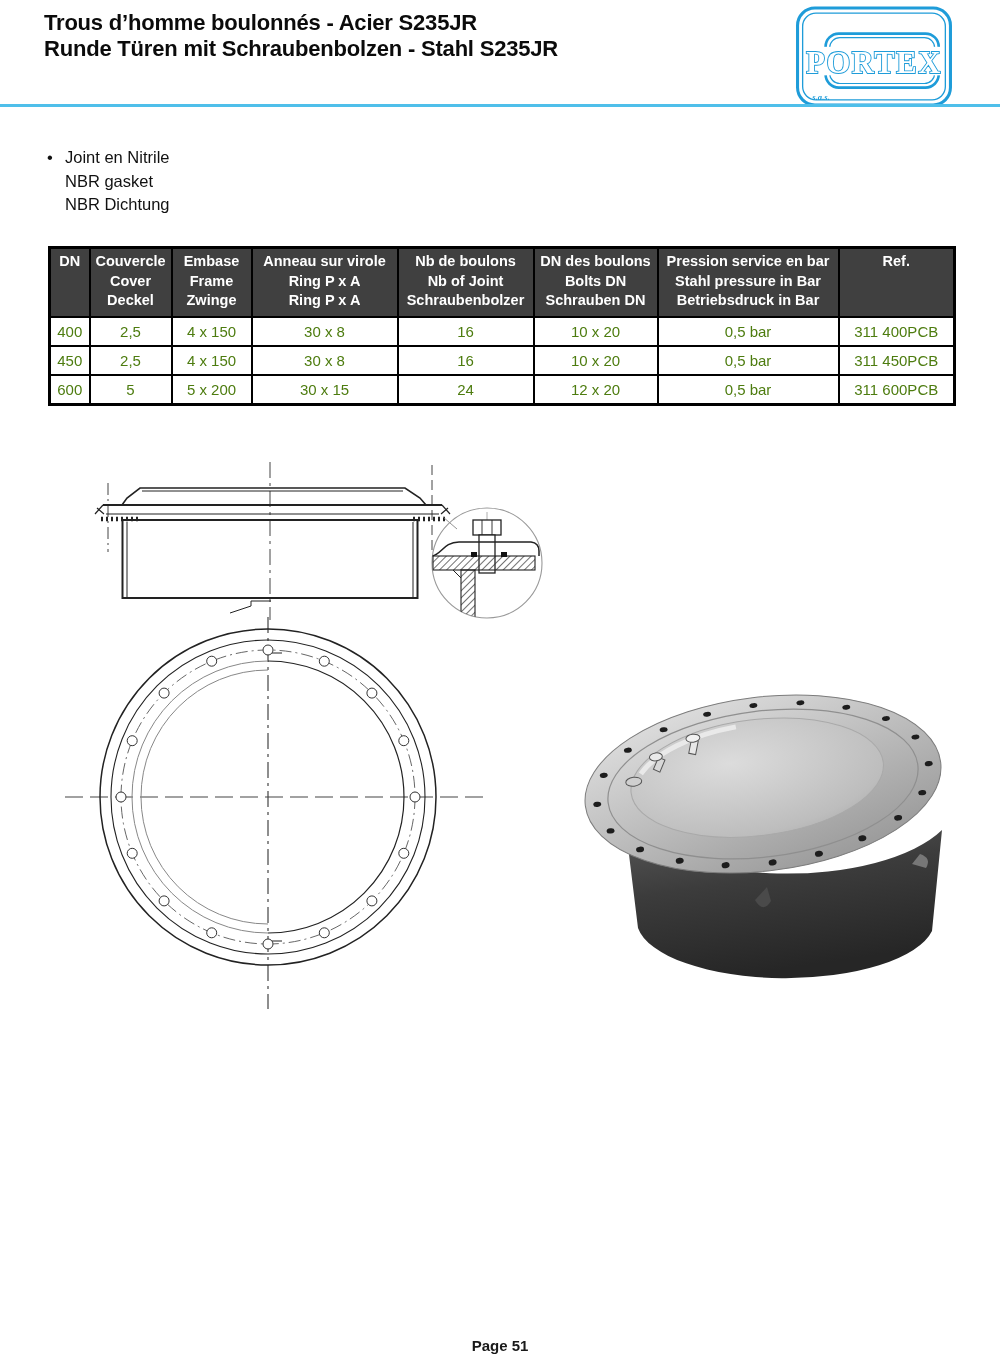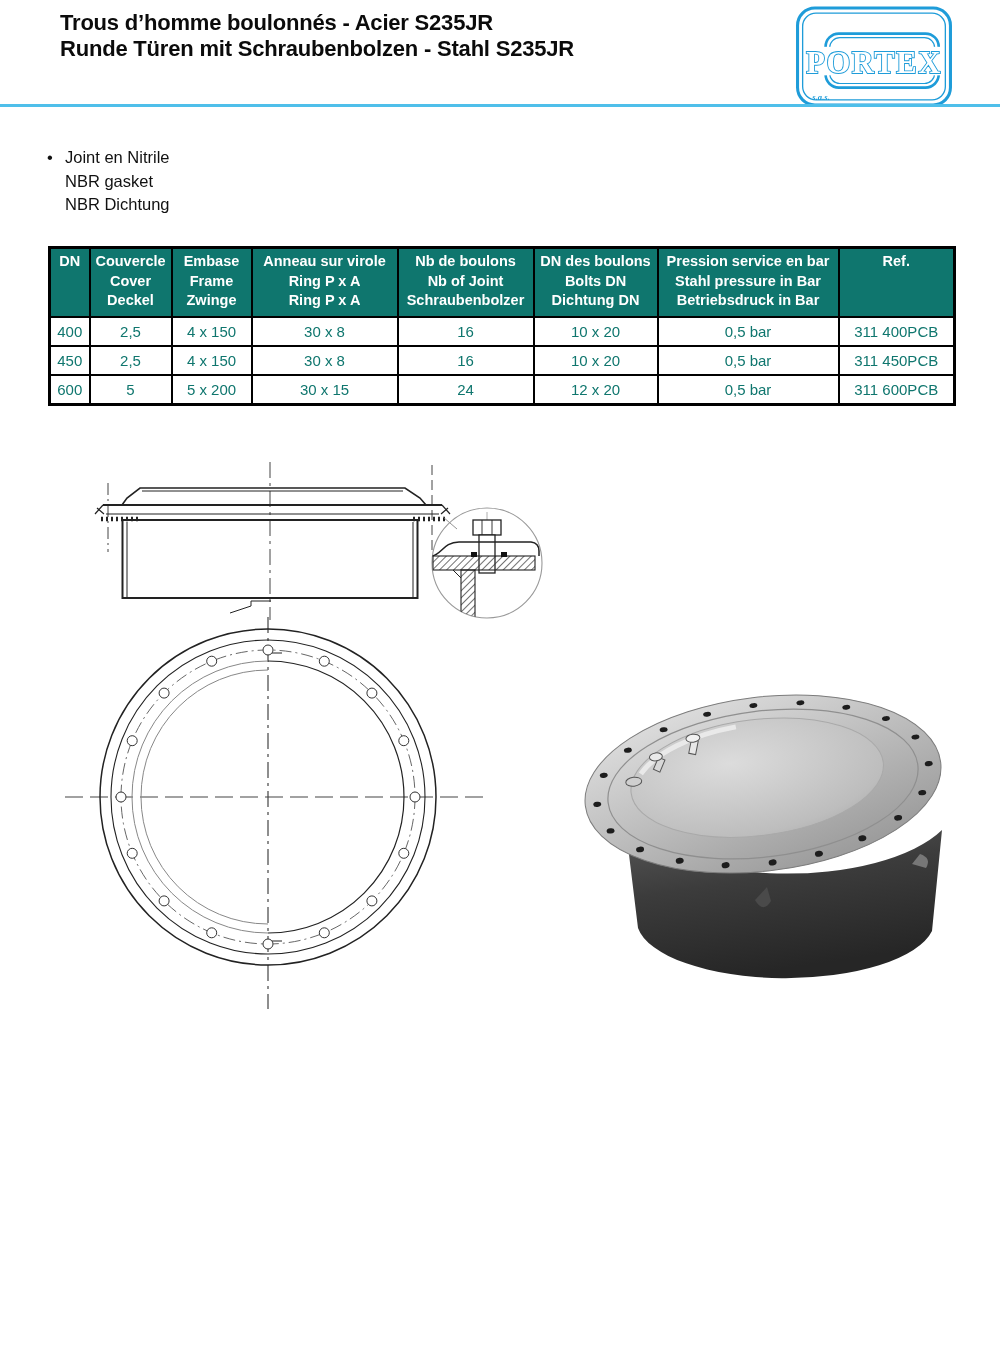--- a/index.html
+++ b/index.html
@@ -2,42 +2,42 @@
 <html><head>
 <meta charset="utf-8">
 <style>
   html,body{margin:0;padding:0;background:#ffffff;}
   .page{
     position:relative;width:1000px;height:1367px;background:#ffffff;
     font-family:"Liberation Sans",sans-serif;color:#000;overflow:hidden;
   }
   
   .title-block{
-    position:absolute;left:60px;top:10px;
+    position:absolute;left:44px;top:10px;
     font-weight:bold;font-size:22px;line-height:25.5px;color:#0b0b0b;
     letter-spacing:-0.2px;white-space:nowrap;
   }
   .logo{position:absolute;left:795px;top:6px;width:158px;height:102px;}
   .rule{position:absolute;left:0;top:104px;width:1000px;height:3px;background:#4FBFEA;}
   
   .features{position:absolute;left:47px;top:146px;font-size:16.5px;line-height:23.5px;color:#111;}
   .features .row{display:flex;}
   .features .b{width:18px;}
   
   .spec-wrap{position:absolute;left:48px;top:246px;}
   table.spec{border-collapse:collapse;table-layout:fixed;border:3px solid #000;}
   table.spec th,table.spec td{border:2px solid #000;}
   table.spec th{
-    background:#0f766e;color:#fff;font-size:14.5px;font-weight:bold;
+    background:#404040;color:#fff;font-size:14.5px;font-weight:bold;
     vertical-align:top;padding:3px 1px 2px;line-height:19.5px;text-align:center;height:62px;
   }
   table.spec th span{display:block;}
   table.spec td{
     height:27px;text-align:center;vertical-align:middle;
-    font-size:15px;color:#0f766e;padding:0;background:#fff;
+    font-size:15px;color:#4d7c0f;padding:0;background:#fff;
   }
   
   .fig{position:absolute;}
   
   .footer{
     position:absolute;left:0;top:1337px;width:1000px;text-align:center;
     font-size:15px;font-weight:bold;color:#1a1a1a;
   }
 </style>
 </head>
@@ -112,21 +112,21 @@
             <span>Ring P x A</span>
           </th>
           <th>
             <span>Nb de boulons</span>
             <span>Nb of Joint</span>
             <span>Schraubenbolzer</span>
           </th>
           <th>
             <span>DN des boulons</span>
             <span>Bolts DN</span>
-            <span>Dichtung DN</span>
+            <span>Schrauben DN</span>
           </th>
           <th>
             <span>Pression service en bar</span>
             <span>Stahl pressure in Bar</span>
             <span>Betriebsdruck in Bar</span>
           </th>
           <th>
             <span>Ref.</span>
           </th>
         </tr>
@@ -318,14 +318,15 @@
           <rect x="-68" y="-52" width="7" height="14" fill="#e8e8e8" transform="rotate(18 -64 -45)"></rect>
           <ellipse cx="-64" cy="-54" rx="7" ry="4" fill="#f2f2f2"></ellipse>
           <rect x="-104" y="-38" width="7" height="13" fill="#d8d8d8" transform="rotate(30 -100 -32)"></rect>
           <ellipse cx="-103" cy="-40" rx="6.5" ry="4" fill="#e9e9e9"></ellipse>
           <ellipse cx="-128" cy="-18" rx="8" ry="4.5" fill="#cfcfcf"></ellipse>
         </g>
       </g>
     </g>
   </svg>
 
+  <div class="footer">Page 51</div>
 
 </div>
 
 </body></html>

